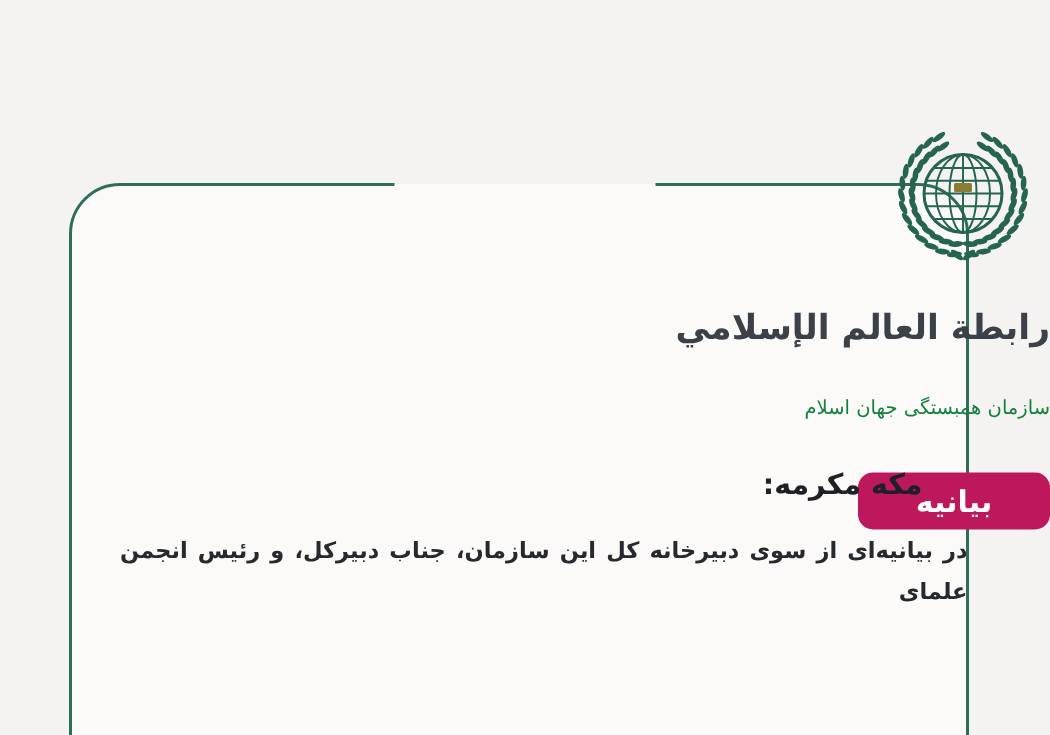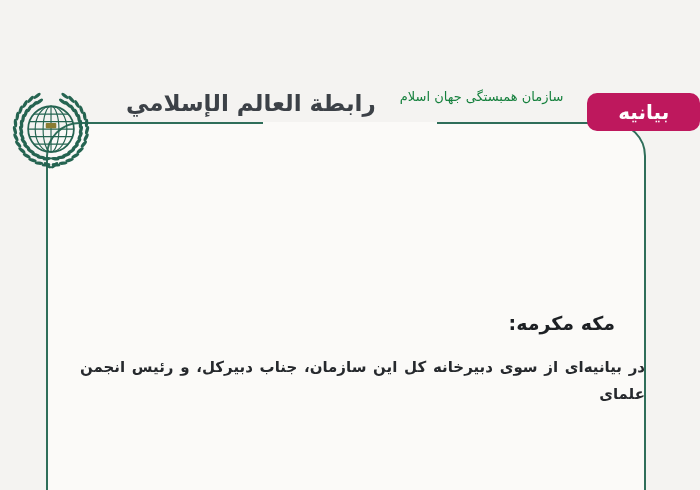--- a/index.html
+++ b/index.html
@@ -23,21 +23,21 @@
   .border-mask {
     position: absolute;
     left: 263px; top: 117px;
     width: 174px; height: 10px;
     background: linear-gradient(to bottom, #f4f3f1 0%, #f4f3f1 55%, #fbfaf8 55%, #fbfaf8 100%);
     z-index: 2;
   }
   .org-header {
     position: absolute;
     left: 0; right: 0; top: 84px;
-    display: flex; flex-direction: row; align-items: flex-start;
+    display: flex; flex-direction: column; align-items: flex-end;
     z-index: 3;
     gap: 24px;
   }
   .emblem { width: 116px; height: 92px; display: block; }
   .calligraphy {
     margin-top: 2px;
     font-size: 23px; font-weight: bold;
     color: #3c4147;
     line-height: 34px;
     letter-spacing: -0.5px;

